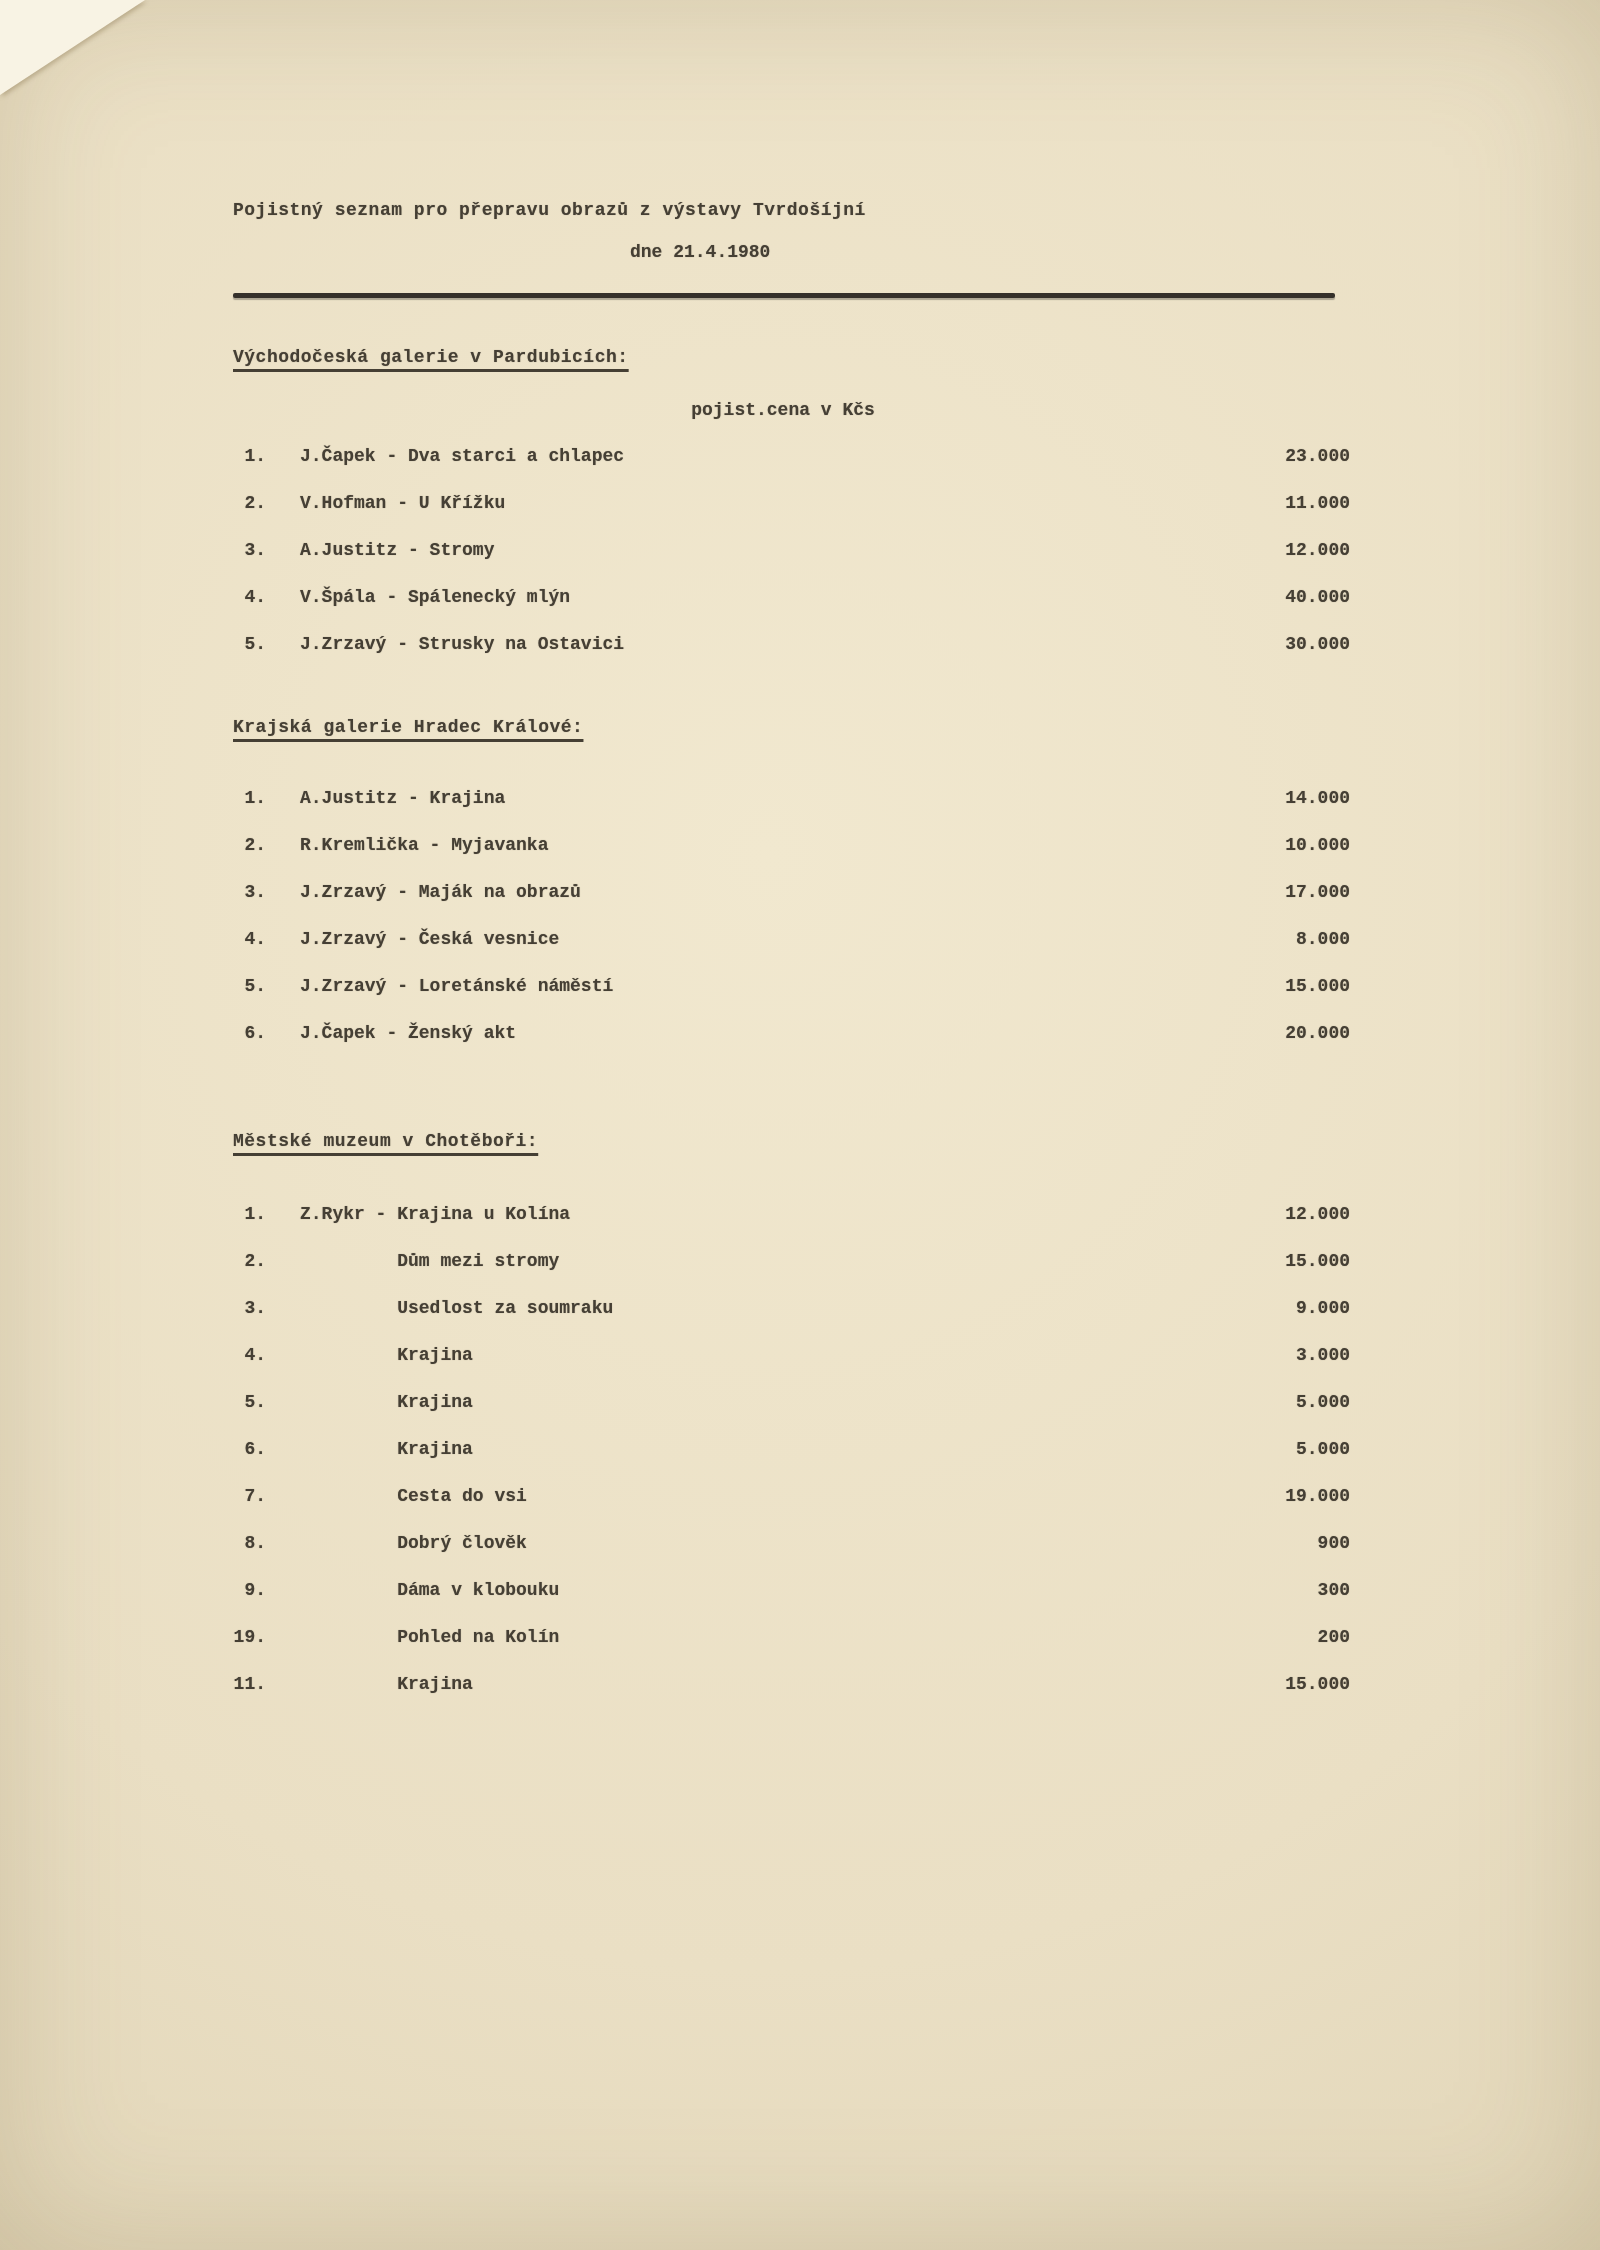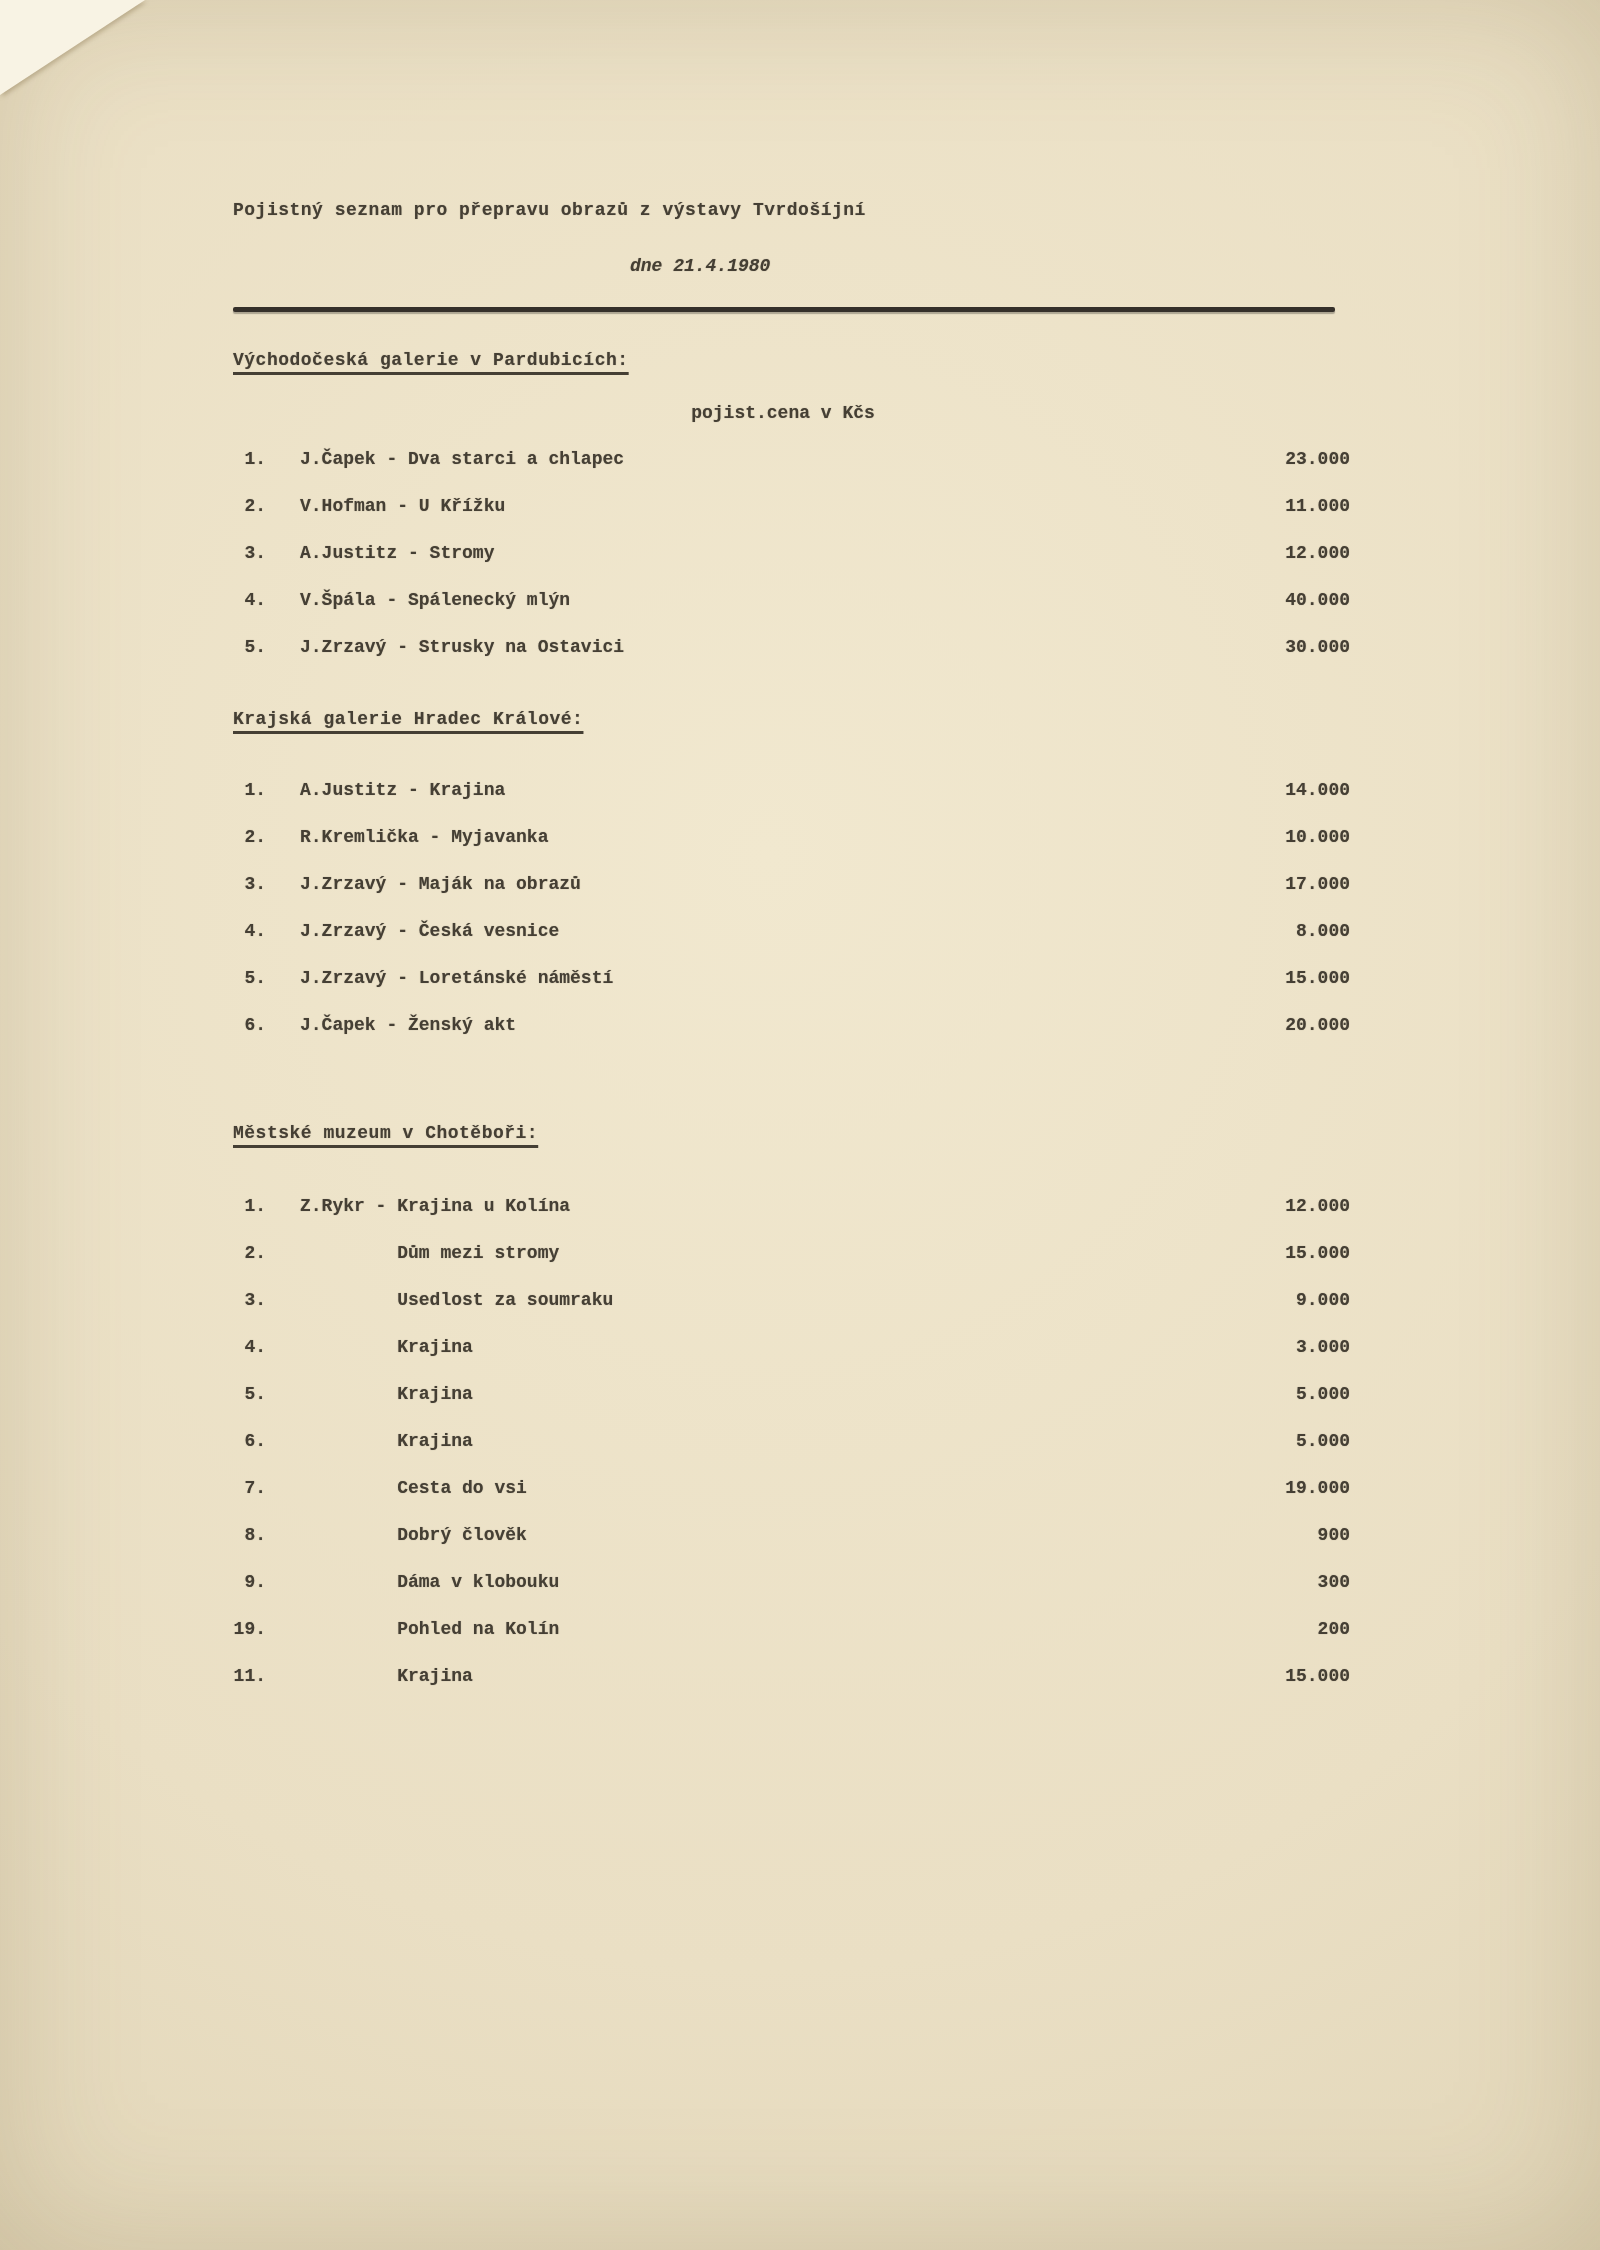--- a/index.html
+++ b/index.html
@@ -19,29 +19,29 @@
     border-top:95px solid #f8f3e4;
     border-right:145px solid transparent;
     filter:drop-shadow(2px 2px 2px rgba(120,100,60,.35));
   }
   .content{
     position:absolute;left:216px;top:193px;width:1134px;
     font-size:18px;font-weight:700;
     text-shadow:0 0 1px rgba(69,63,52,.45);
   }
   .title{margin-left:17px;line-height:34px;letter-spacing:.5px;}
-  .date-line{margin-left:414px;margin-top:22px;line-height:34px;font-style:italic;}
+  .date-line{margin-left:414px;margin-top:8px;line-height:34px;}
   .rule{
     margin-left:17px;margin-top:24px;
     width:1102px;height:5px;
     background:#35302a;
     box-shadow:0 2px 1px rgba(53,48,42,.35);
     border-radius:2px;
   }
-  .section{margin-top:28px;}
+  .section{margin-top:39px;}
   .section-3{margin-top:64px;}
   .heading{
     margin-left:17px;line-height:40px;letter-spacing:.5px;
     text-decoration:underline;
     text-underline-offset:7px;
     text-decoration-thickness:2.5px;
   }
   .price-header{margin-top:16px;text-align:center;line-height:34px;}
   .section-1 .rows{margin-top:6px;}
   .section-2 .rows{margin-top:28px;}

